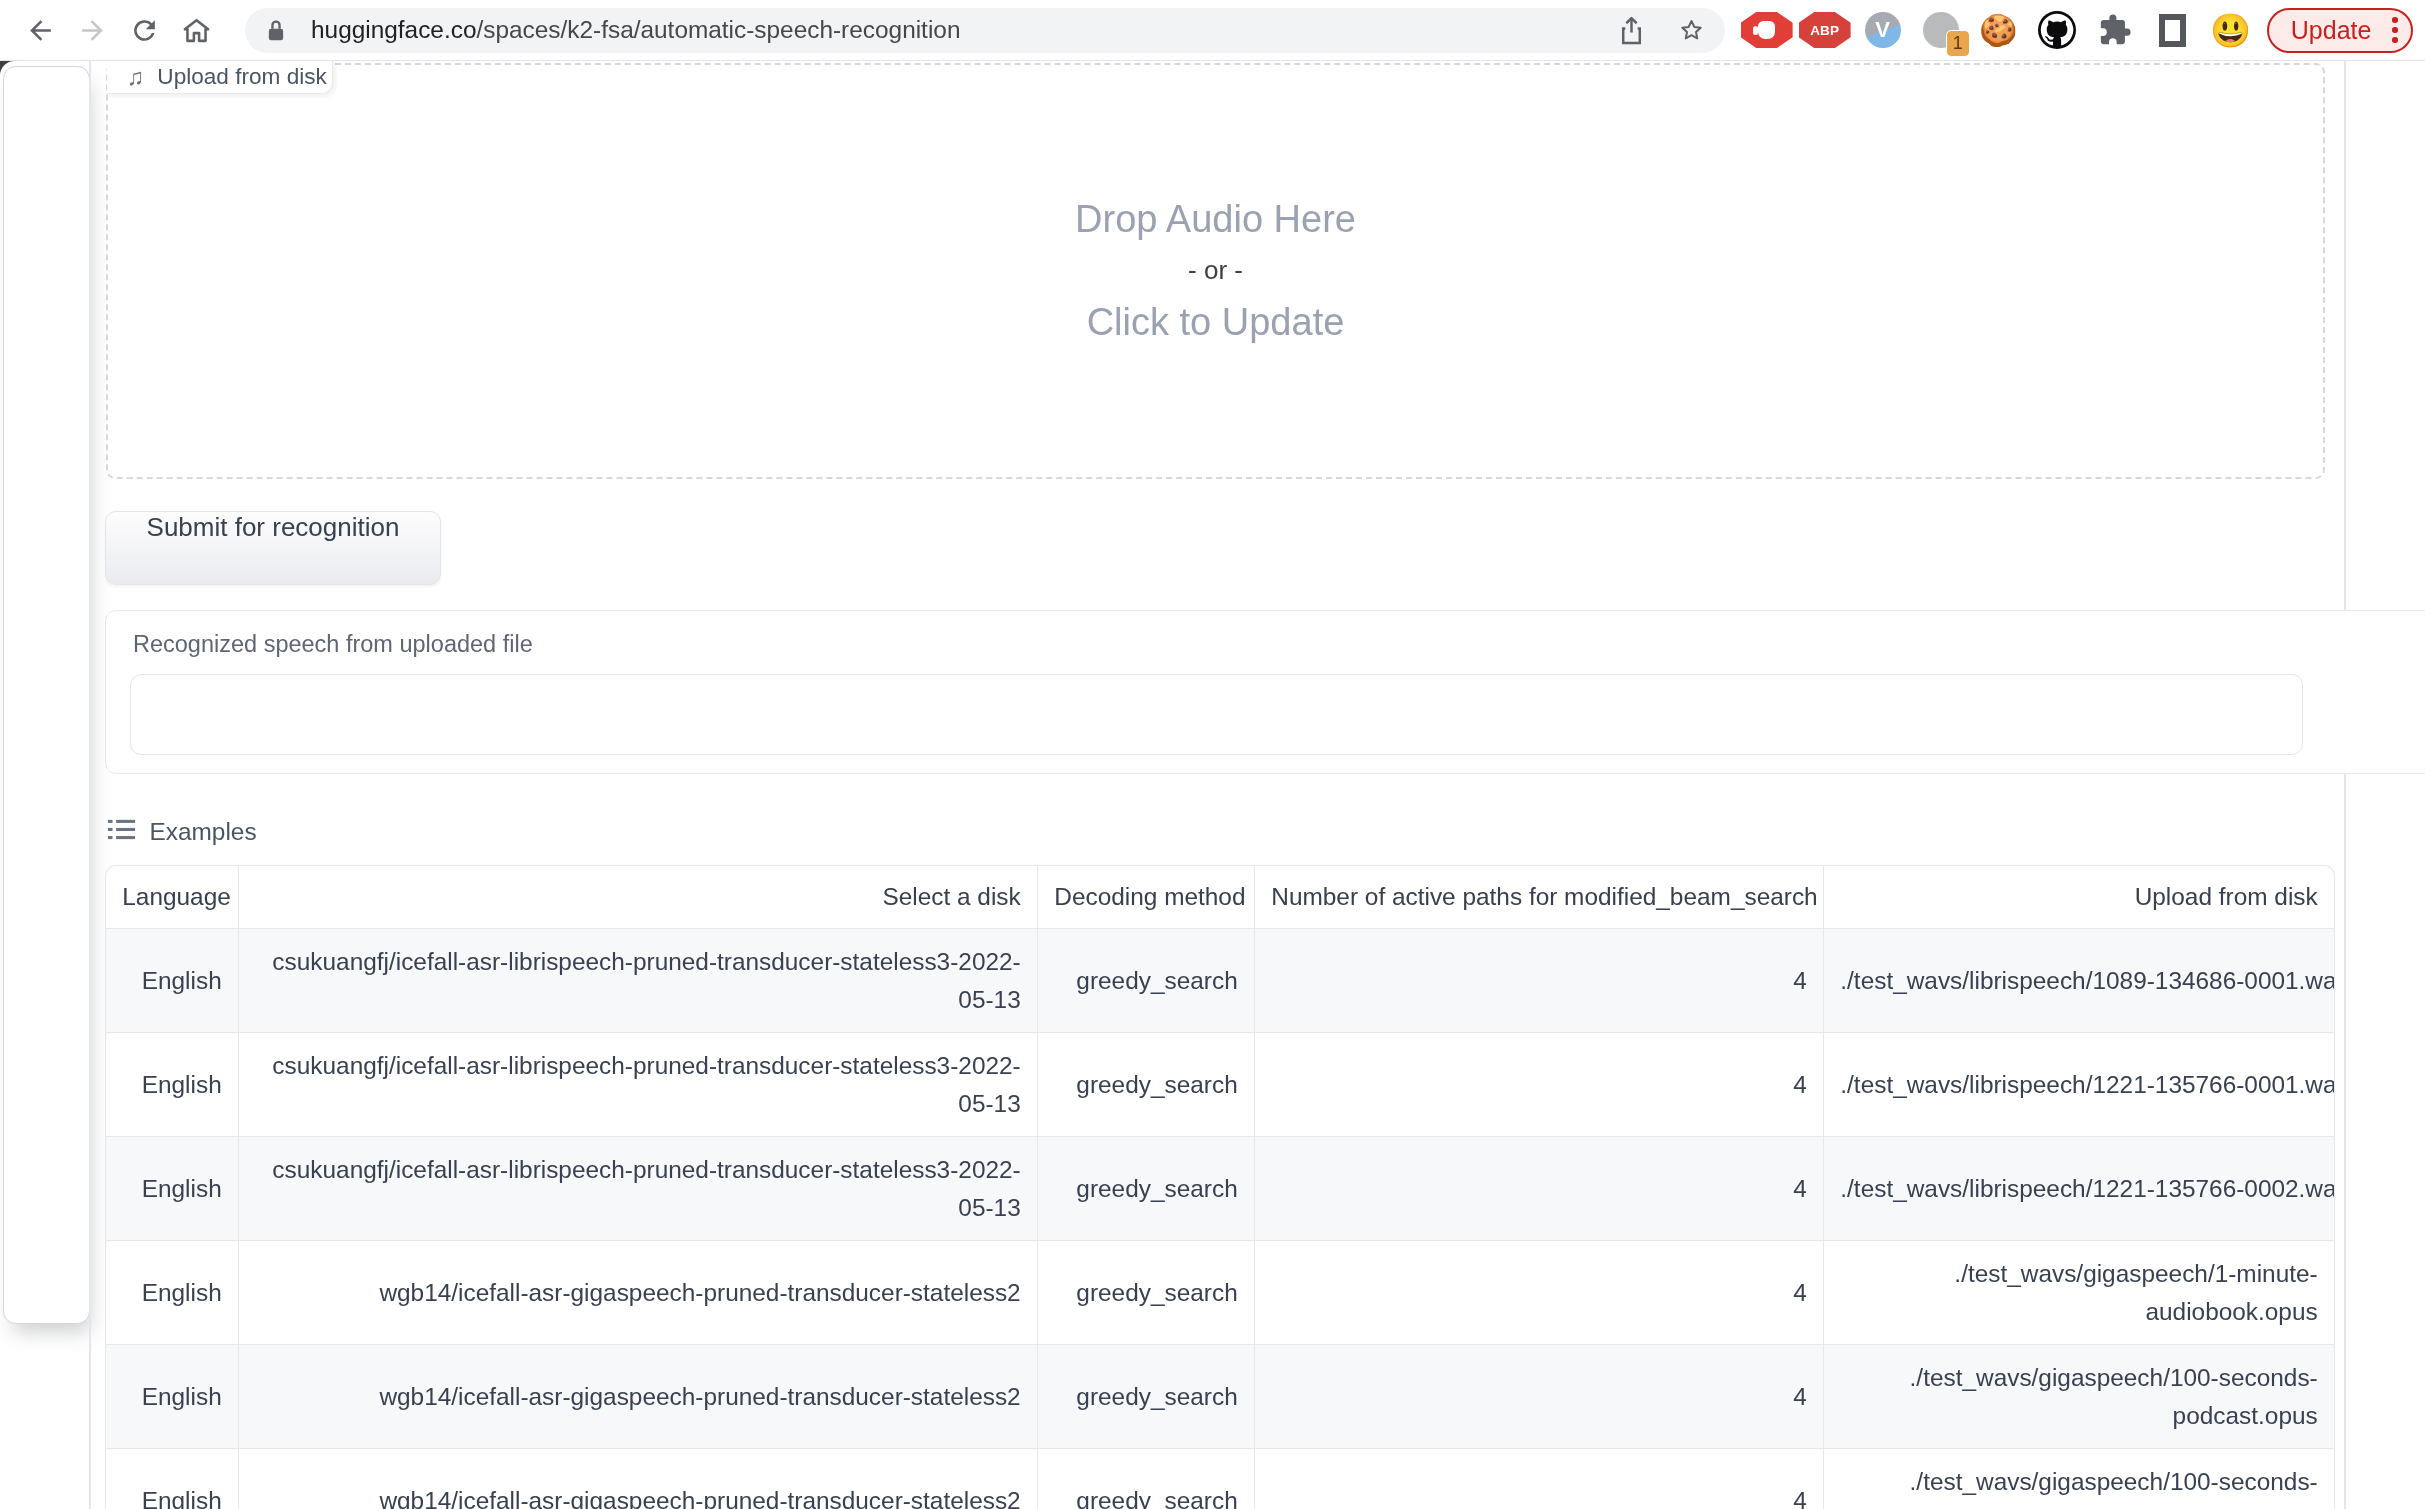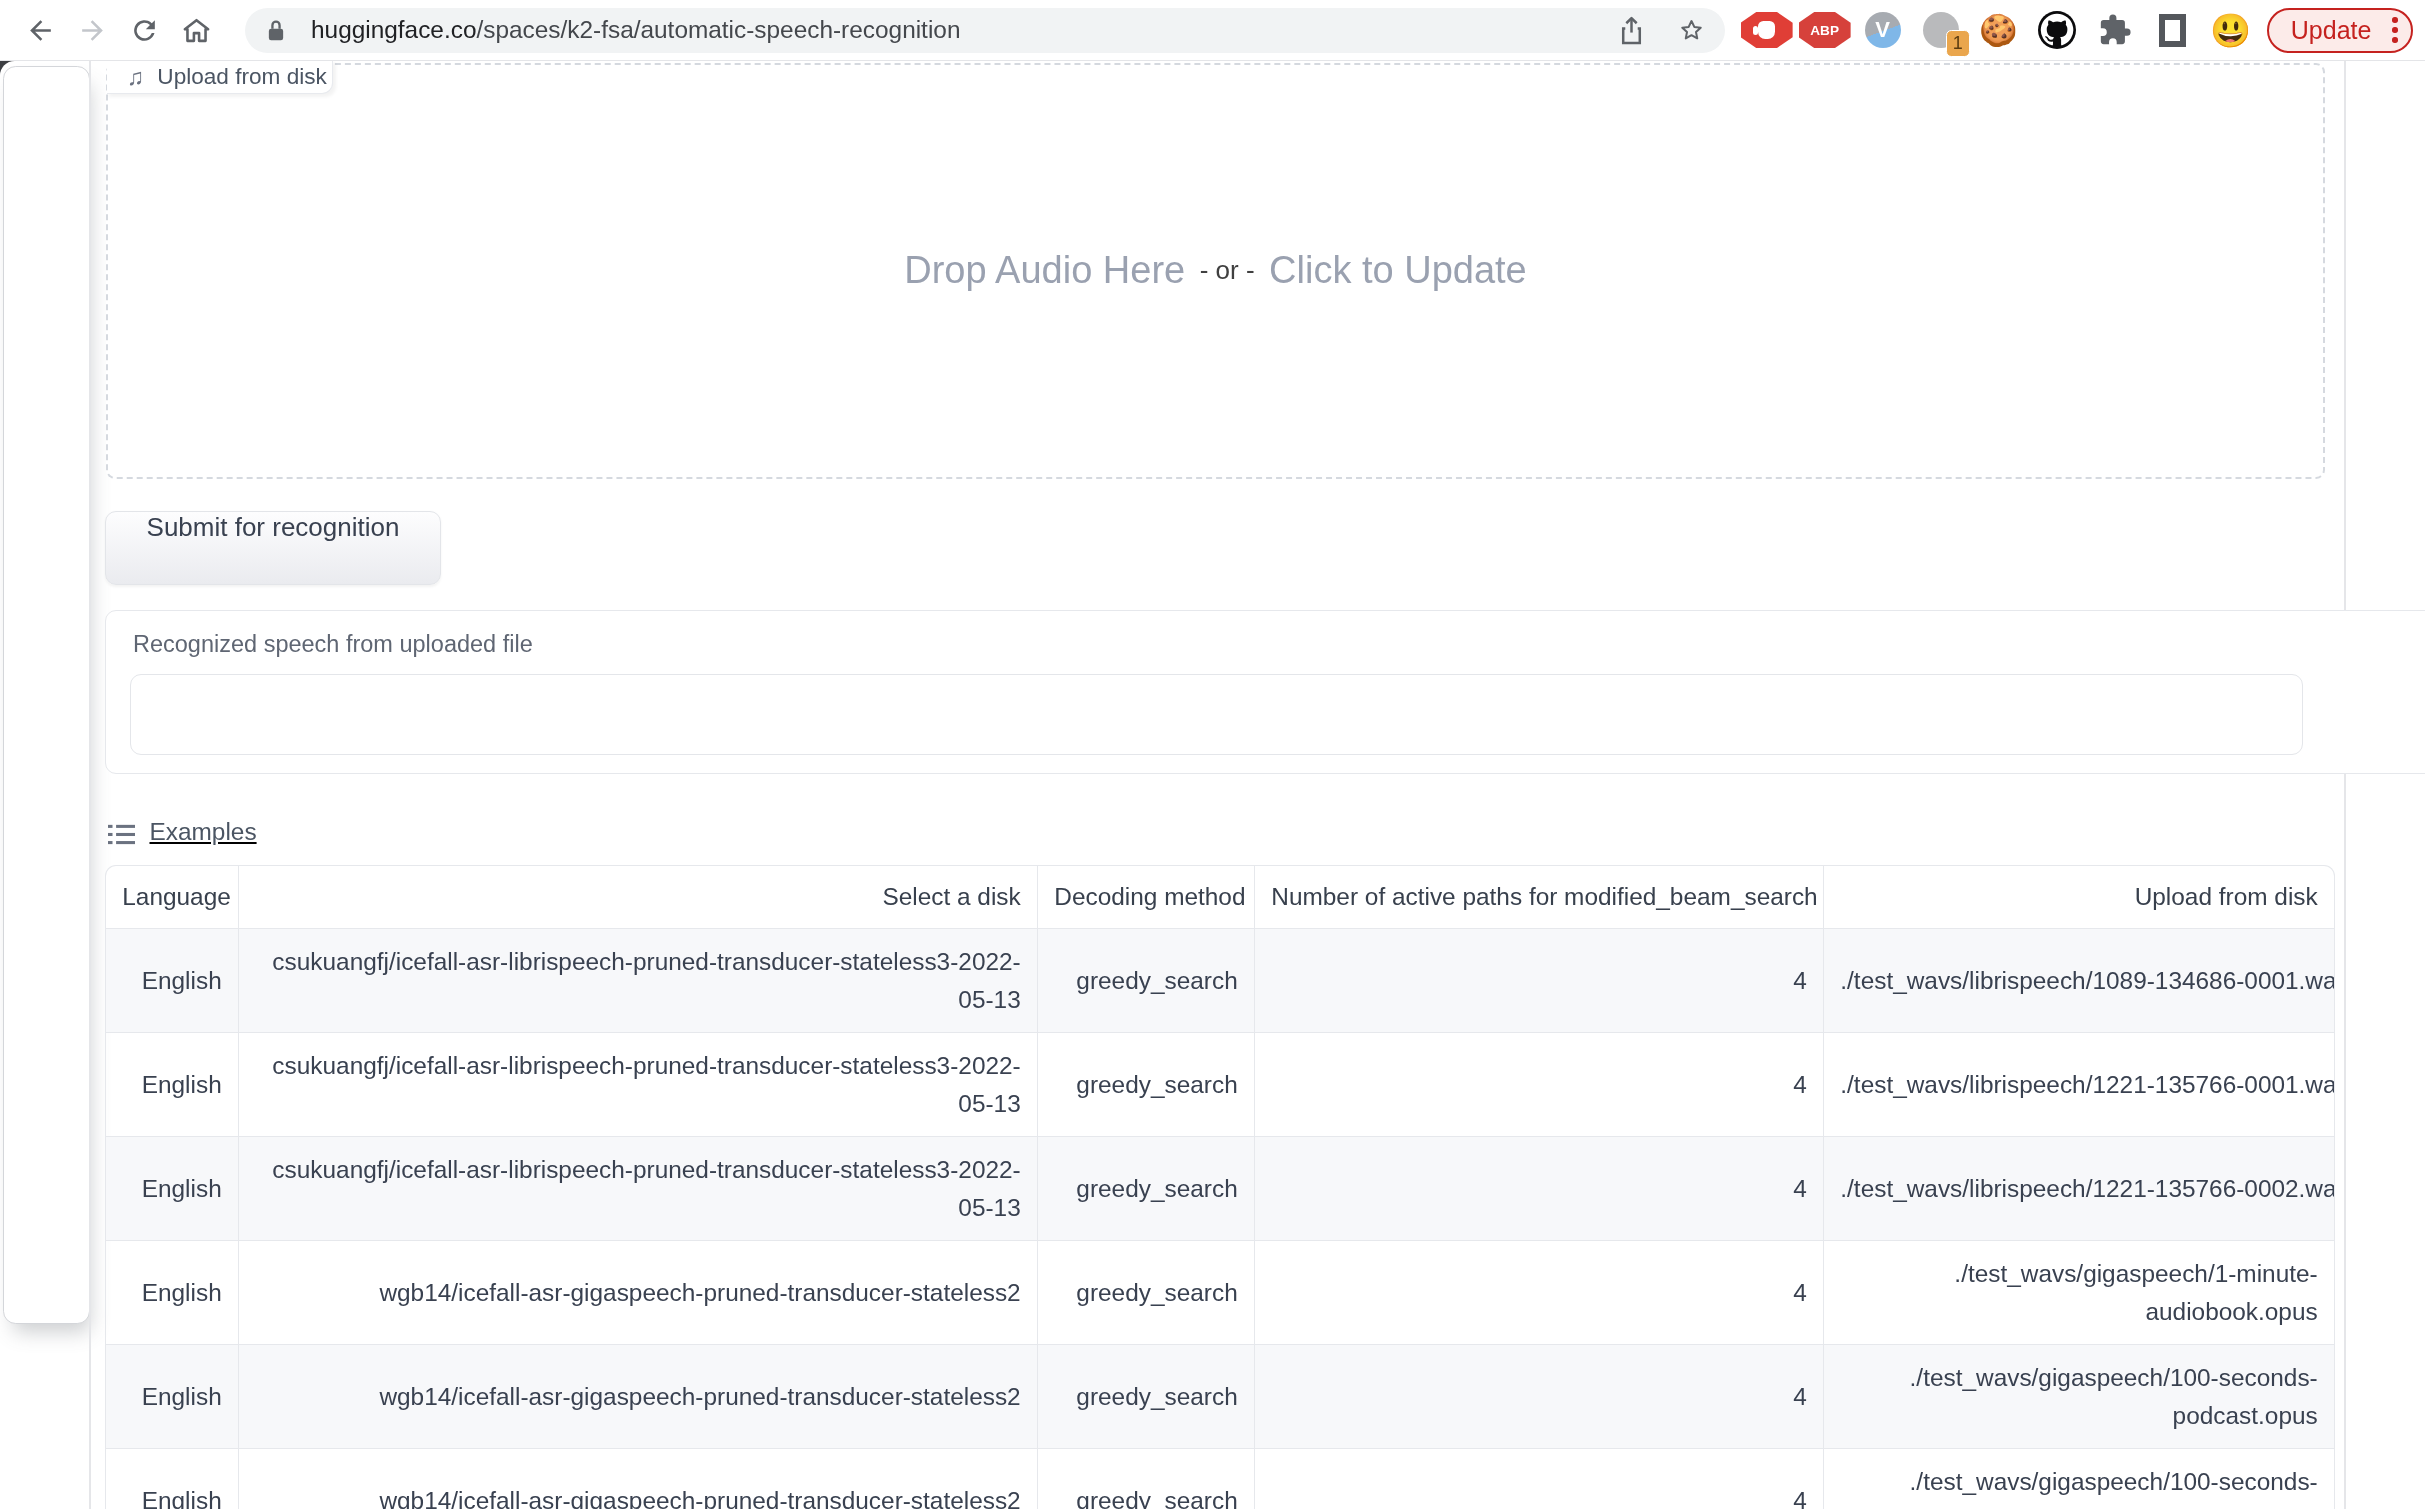--- a/index.html
+++ b/index.html
@@ -57,21 +57,21 @@
   .corner-dark i { position:absolute; inset:0; background:#fff; border-top-left-radius:14.5px; display:block; }
   .left-panel-outline { position:absolute; left:2.7px; top:4.5px; width:87px; height:1258px;
     border:1.8px solid #d4d6da; border-radius:12.7px; background:#fff;
     box-shadow:5.4px 12.7px 20px -5.4px rgba(90,95,102,.30); }
   .vline-left { position:absolute; left:89px; top:0; width:1.8px; height:1448px; background:#e5e6e9; }
   .vline-right { position:absolute; left:2344px; top:0; width:1.8px; height:1448px; background:#e5e6e9; }
 
   
   .dropzone { position:absolute; left:106px; top:1.8px; width:2219px; height:416px;
     border:2.7px dashed #d5d9df; border-radius:9px; background:#fff;
-    display:flex; flex-direction:row; align-items:center; justify-content:center; gap:14.5px; }
+    display:flex; flex-direction:column; align-items:center; justify-content:center; gap:14.5px; }
   .dz1,.dz3 { font-size:38px; color:#9aa1b0; }
   .dz2 { font-size:26px; color:#404040; }
   .upload-tab { position:absolute; left:107px; top:0px; width:226px; height:33px;
     background:#fff; border-right:1.8px solid #e8eaee; border-bottom:1.8px solid #e8eaee;
     border-bottom-right-radius:11px; box-shadow:2.7px 2.7px 3.6px rgba(0,0,0,.05);
     display:flex; align-items:center; gap:12.7px; padding-left:20px; z-index:5; }
   .upload-tab .note { color:#6b7280; font-size:23.5px; }
   .upload-tab .tlbl { color:#4b5563; font-size:22.6px; }
 
   .submit-btn { position:absolute; left:105px; top:450px; width:336px; height:74px;
@@ -81,21 +81,21 @@
     display:flex; align-items:flex-start; justify-content:center;
     font-size:26px; color:#394150; }
 
   .output-card { position:absolute; left:105px; top:549px; width:2417px; height:164px;
     border:1.8px solid #e6e8ec; border-radius:11px; background:#fff; }
   .output-label { position:absolute; left:27px; top:20px; font-size:23.5px; color:#5f6673; }
   .output-box { position:absolute; left:23.5px; top:63px; width:2173px; height:81px;
     border:1.8px solid #e4e6ea; border-radius:11px; background:#fff;
     font-size:24.4px; color:#394150; padding:0 18px; outline:none; }
 
-  .examples-hd { position:absolute; left:108px; top:757px; display:flex; align-items:flex-end; gap:14.5px;text-decoration:underline; }
+  .examples-hd { position:absolute; left:108px; top:757px; display:flex; align-items:flex-start; gap:14.5px; }
   .examples-hd .elbl { font-size:24.4px; color:#4b5563; }
 
   .extable { position:absolute; left:105px; top:804px; width:2230px;
     border-collapse:separate; border-spacing:0; table-layout:fixed;
     font-size:24.4px; color:#394150; }
   .extable th, .extable td { border-right:1.8px solid #e6e8ec; padding:0 16.3px;
     text-align:right; vertical-align:middle; font-weight:normal; overflow:hidden; }
   .extable th:last-child, .extable td:last-child { border-right:1.8px solid #e6e8ec; }
   .extable thead th { height:63px; border-top:1.8px solid #e6e8ec; background:#fff;
     font-weight:500; color:#38404d; white-space:nowrap; }

